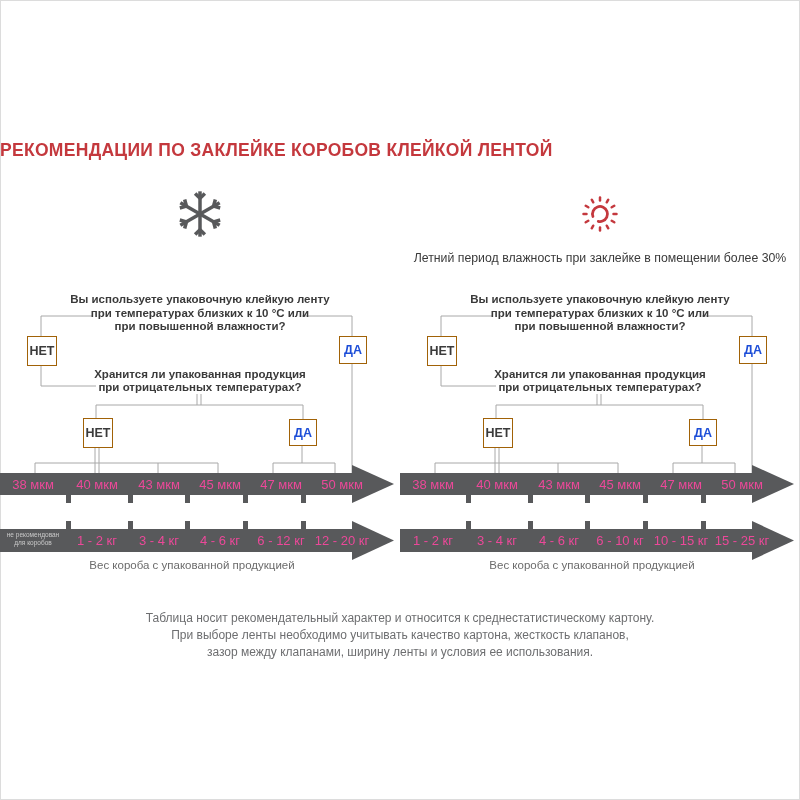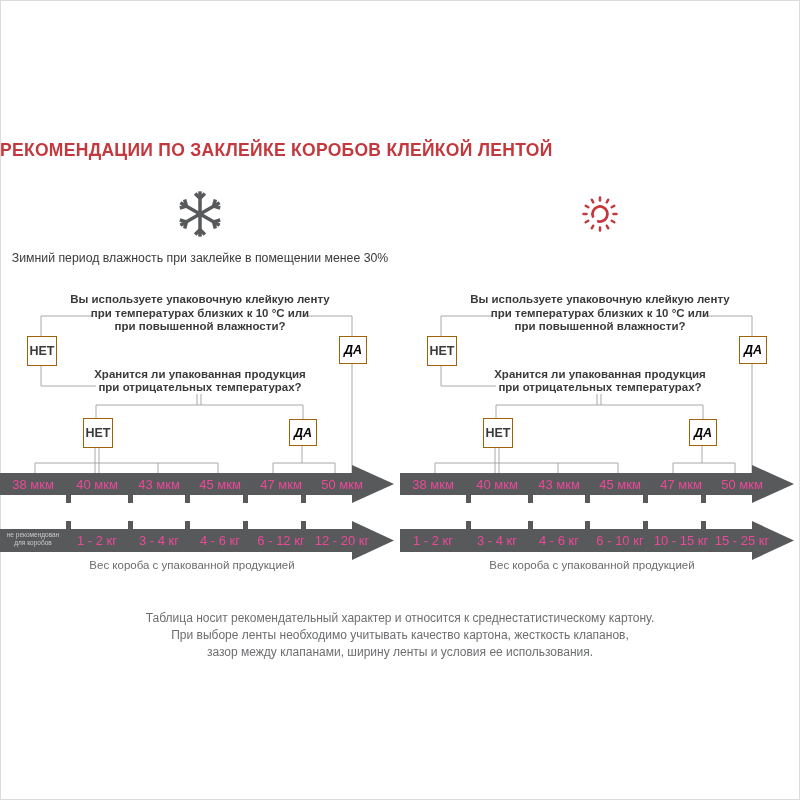--- a/index.html
+++ b/index.html
@@ -23,21 +23,21 @@
   }
   .flow{position:absolute;top:108px;left:0;width:400px;height:300px;}
   .flow-svg{position:absolute;left:0;top:0;width:400px;height:300px;}
   .q{position:absolute;left:0;right:0;text-align:center;font-weight:700;color:#3a3a3a;white-space:pre-line;}
   .q1{top:0;font-size:11.5px;line-height:13.5px;text-align:center;}
   .q2{top:75px;font-size:11.5px;line-height:13px;}
   .box{
     position:absolute;display:flex;align-items:center;justify-content:center;
     background:#ffffff;border:1px solid #a16207;font-weight:700;font-size:12.5px;color:#3b3b3b;
   }
-  .box.yes{color:#000000;font-style:italic;}
+  .box.yes{color:#1d4ed8;}
   .no1{left:27px;top:43px;width:28px;height:28px;}
   .yes1{left:339px;top:43px;width:26px;height:26px;}
   .no2{left:83px;top:125px;width:28px;height:28px;}
   .yes2{left:289px;top:126px;width:26px;height:25px;}
   .axis-lbl{position:absolute;transform:translateX(-50%);white-space:nowrap;color:#ec4899;font-size:13px;line-height:15px;}
   .mlbl{top:184px;}
   .wlbl{top:240px;}
   .wlbl.small{
     top:238px;font-size:6.5px;line-height:7.5px;color:#c9c9c9;
     white-space:pre-line;text-align:center;font-weight:400;
@@ -86,21 +86,20 @@
             <line x1="50" y1="21" x2="59" y2="12"></line>
           </g>
         <g transform="rotate(300 50 50)">
             <line x1="50" y1="50" x2="50" y2="8"></line>
             <line x1="50" y1="21" x2="41" y2="12"></line>
             <line x1="50" y1="21" x2="59" y2="12"></line>
           </g>
       </g>
     </svg>
   </div>
-  <div class="period">Зимний период влажность при заклейке в помещении менее 30%</div>
 
   <div class="flow">
     <svg class="flow-svg" viewBox="0 0 400 300">
       <path fill="none" stroke="#a8a8a8" stroke-width="1" d="M41,23 H93 M41,23 V43 M302,23 H352 M352,23 V43
            M41,71 V93 M41,93 H96
            M352,69 V180
            M197,101 V112 M201,101 V112
            M96,112 H303 M96,112 V125 M303,112 V126
            M95,153 V180 M99,153 V180
            M35,170 H218 M35,170 V180 M158,170 V180 M218,170 V180
@@ -165,20 +164,21 @@
         <line x1="50" y1="17" x2="50" y2="23" transform="rotate(150 50 50)"></line>
         <line x1="50" y1="17" x2="50" y2="23" transform="rotate(180 50 50)"></line>
         <line x1="50" y1="17" x2="50" y2="23" transform="rotate(210 50 50)"></line>
         <line x1="50" y1="17" x2="50" y2="23" transform="rotate(240 50 50)"></line>
         <line x1="50" y1="17" x2="50" y2="23" transform="rotate(270 50 50)"></line>
         <line x1="50" y1="17" x2="50" y2="23" transform="rotate(300 50 50)"></line>
         <line x1="50" y1="17" x2="50" y2="23" transform="rotate(330 50 50)"></line>
       </g>
     </svg>
   </div>
+  <div class="period">Летний период влажность при заклейке в помещении более 30%</div>
 
   <div class="flow">
     <svg class="flow-svg" viewBox="0 0 400 300">
       <path fill="none" stroke="#a8a8a8" stroke-width="1" d="M41,23 H93 M41,23 V43 M302,23 H352 M352,23 V43
            M41,71 V93 M41,93 H96
            M352,69 V180
            M197,101 V112 M201,101 V112
            M96,112 H303 M96,112 V125 M303,112 V126
            M95,153 V180 M99,153 V180
            M35,170 H218 M35,170 V180 M158,170 V180 M218,170 V180

